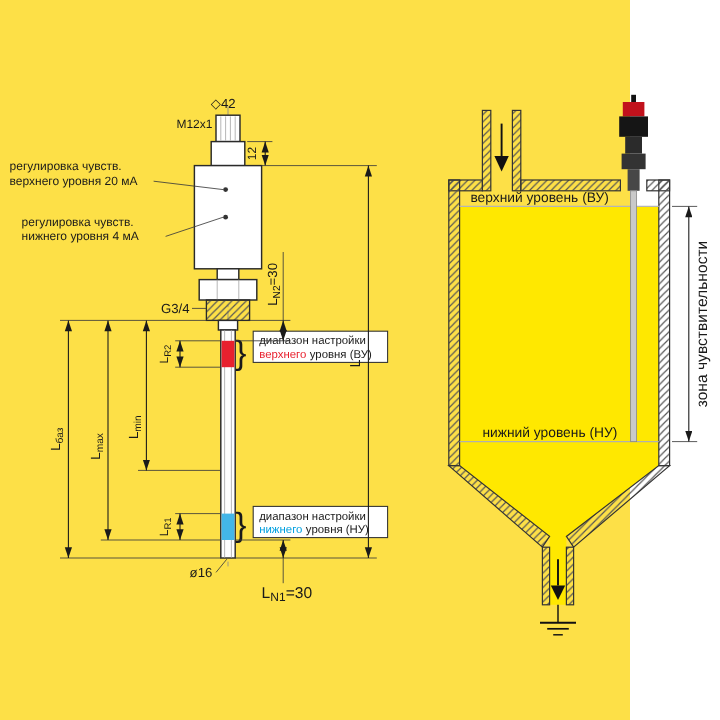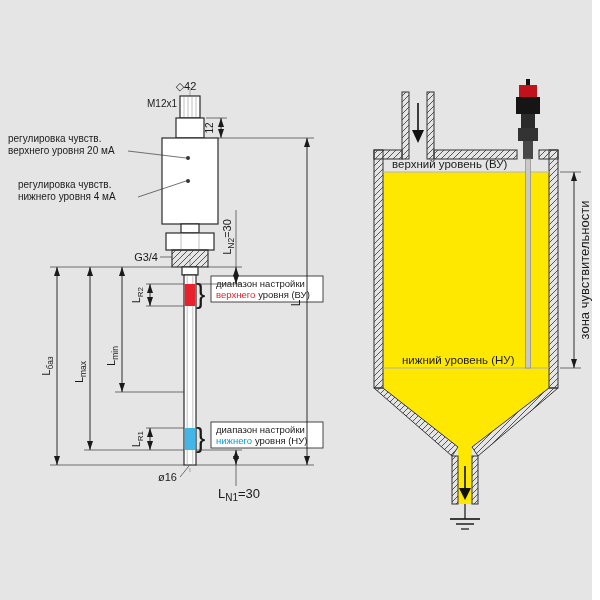--- a/index.html
+++ b/index.html
@@ -1,16 +1,16 @@
 <!DOCTYPE html>
 <html><head>
 <meta charset="utf-8">
 <style>
   html,body{margin:0;padding:0;background:#fff;}
-  .canvas{width:592px;height:600px;position:relative;background:#e5e5e5;}
+  .canvas{width:525px;height:600px;position:relative;background:#fde047;}
   svg text{font-family:"Liberation Sans","DejaVu Sans",sans-serif;fill:#1a1a1a;}
   .dim{stroke:#1a1a1a;stroke-width:0.9;fill:none;}
   .ext{stroke:#3a3a3a;stroke-width:0.7;fill:none;}
   .outline{stroke:#2a2a2a;stroke-width:1.2;fill:#fff;}
   .thin{stroke:#999;stroke-width:0.6;fill:none;}
   .wall{stroke:#333;stroke-width:1;}
 </style>
 </head>
 <body>
 

